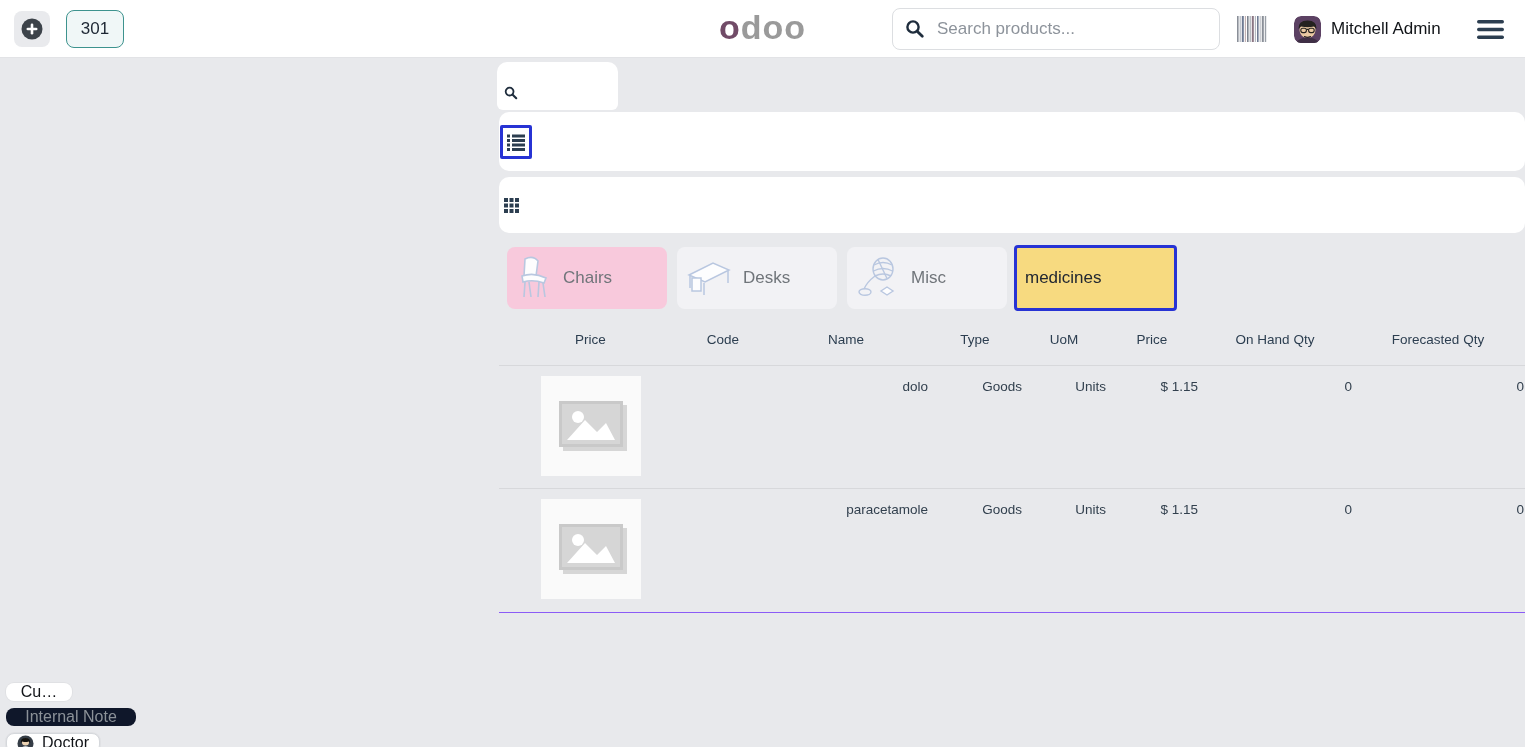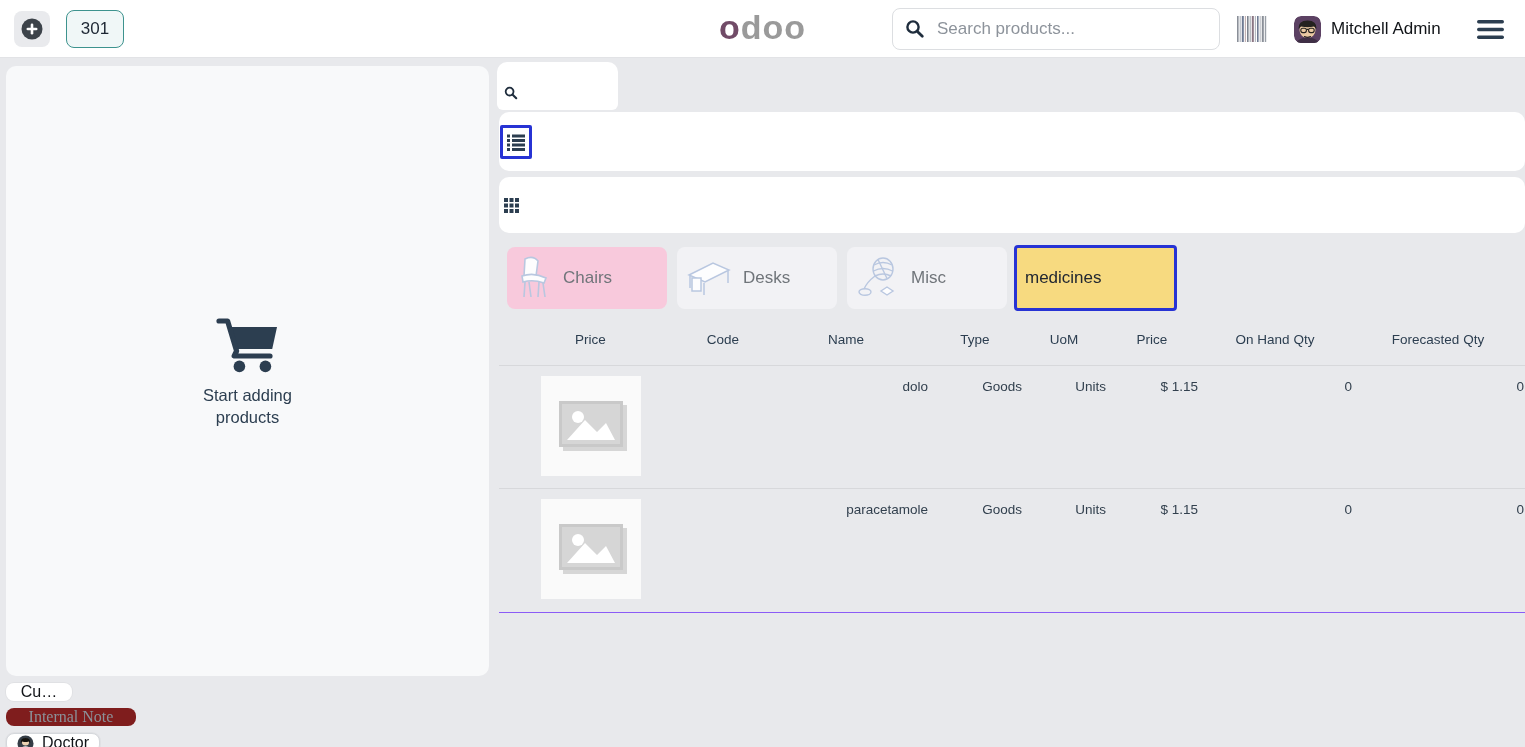--- a/index.html
+++ b/index.html
@@ -44,21 +44,21 @@
             line-height: 22px; color: #2c3e50; }
 
   
   .bottombar { position: absolute; left: 6px; top: 683px; height: 48px;
             display: flex; gap: 7px; flex-direction: column; }
   .bbtn { height: 48px; border: none; border-radius: 8px; background: #ffffff;
             font-family: inherit; font-size: 16px; color: #111418; cursor: pointer;
             display: flex; align-items: center; justify-content: center; gap: 8px;
             box-shadow: 0 0 0 1px rgba(0,0,0,0.03); }
   .bbtn.customer { width: 66px; }
-  .bbtn.note { width: 130px; background: #7f1d1d; color: #8b9198; box-shadow: none; font-family: Liberation Serif, serif; }
+  .bbtn.note { width: 130px; background: #0f172a; color: #8b9198; box-shadow: none; }
   .bbtn.doctor { width: 94px; border: 1px solid #d5d8dc; }
   .bbtn.trash { width: 33px; }
   .bbtn.closex { width: 37px; font-weight: bold; font-size: 15px; }
   .bbtn.actions { width: 84px; }
 
   
   .search-tab { position: absolute; left: 497px; top: 62px; width: 121px; height: 48px;
             background: #ffffff; border-radius: 10px 10px 6px 6px; cursor: text; }
   .search-tab svg { position: absolute; left: 7px; top: 24px; }
   .view-row { position: absolute; left: 499px; width: 1026px; background: #ffffff;
@@ -166,33 +166,20 @@
       <span class="icon">
         <svg width="27" height="19" viewBox="0 0 27 19">
           <rect x="0" y="0" width="27" height="3.4" rx="1.7" fill="#2c3e50"></rect>
           <rect x="0" y="7.8" width="27" height="3.4" rx="1.7" fill="#2c3e50"></rect>
           <rect x="0" y="15.6" width="27" height="3.4" rx="1.7" fill="#2c3e50"></rect>
         </svg>
       </span>
     </button>
   </div>
 
-  <div class="order-panel">
-    <div class="empty-cart">
-      <span class="icon">
-        <svg width="66" height="56" viewBox="0 0 33 28">
-          <path d="M7.5 4.5 H31 L28.6 15.5 H10.2 Z" fill="#2c3e50"></path>
-          <path d="M2 1.5 H6.3 L10.8 16.5 L9.6 19 H27.5" fill="none" stroke="#2c3e50" stroke-width="2.6" stroke-linecap="round" stroke-linejoin="round"></path>
-          <circle cx="12.2" cy="24.2" r="2.9" fill="#2c3e50"></circle>
-          <circle cx="25.2" cy="24.2" r="2.9" fill="#2c3e50"></circle>
-        </svg>
-      </span>
-      <div class="msg">Start adding products</div>
-    </div>
-  </div>
 
   <div class="bottombar">
     <button class="bbtn customer">Cu…</button>
     <button class="bbtn note">Internal Note</button>
     <button class="bbtn doctor">
       <span class="icon">
         <svg width="17" height="17" viewBox="0 0 17 17">
           <circle cx="8.5" cy="8.5" r="8" fill="#353d46"></circle>
           <circle cx="8.5" cy="7" r="3.6" fill="#ecd2b2"></circle>
           <path d="M3.8 8 Q3.5 3 8.5 3 Q13.5 3 13.2 8 L11.6 6.4 Q8.5 7.4 5.4 6.4 Z" fill="#15130f"></path>

